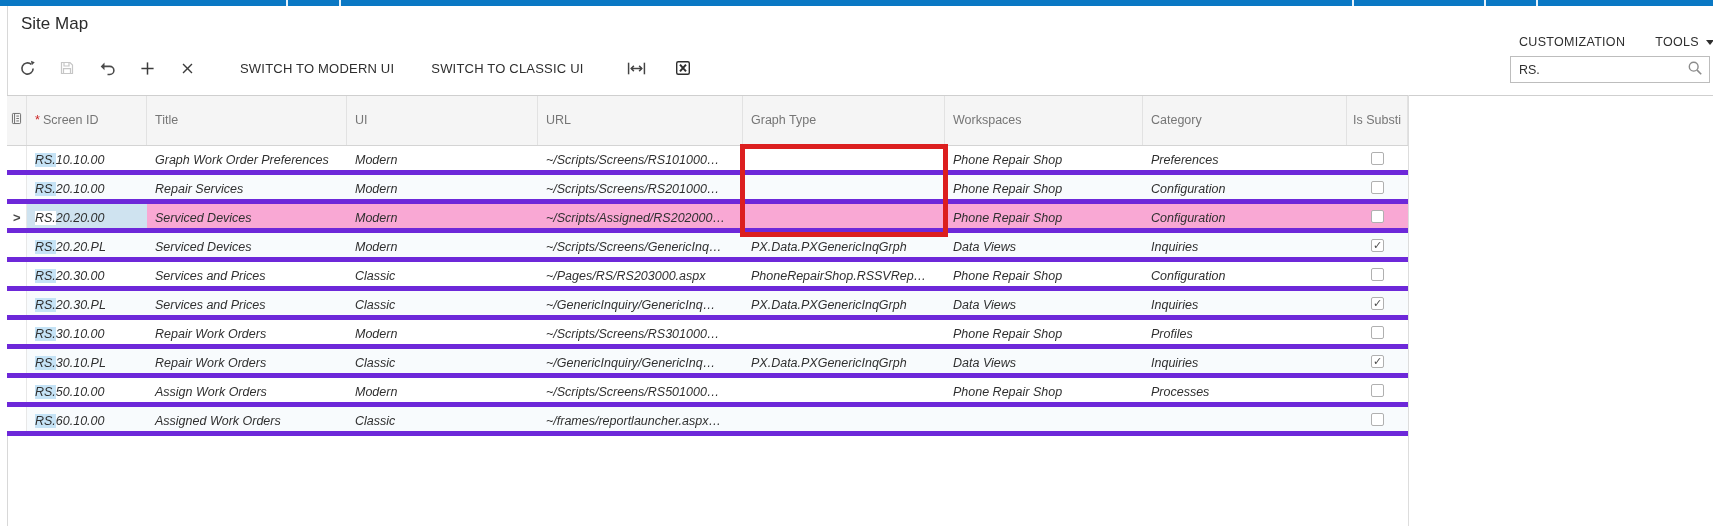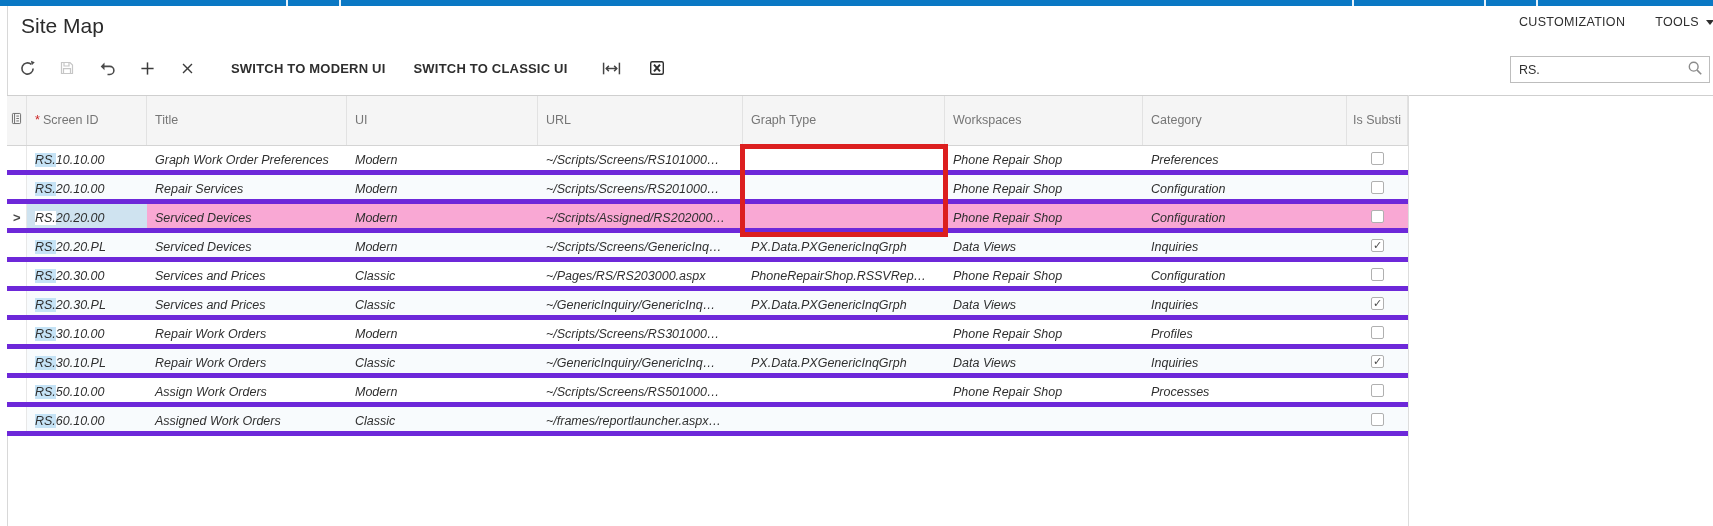--- a/index.html
+++ b/index.html
@@ -7,35 +7,35 @@
               font-family:"Liberation Sans","DejaVu Sans",sans-serif; color:#303030; }
 
   
   .topbar { position:absolute; left:0; top:0; width:1713px; height:6px; background:#0a78c4; }
   .topbar .seg-div { position:absolute; top:0; width:2px; height:6px; background:#e8f2fa; }
 
   .left-edge  { position:absolute; left:7px; top:6px; width:1px; height:520px; background:#d8d8d8; }
   .grid-right-edge { position:absolute; left:1408px; top:95px; width:1px; height:431px; background:#ddd; }
   .grid-top-line { position:absolute; left:7px; top:95px; width:1706px; height:1px; background:#cfcfcf; }
 
-  .page-title { position:absolute; left:21px; top:14px; font-size:21px; color:#2b2b2b; }
+  .page-title { position:absolute; left:21px; top:14px; font-size:17px; color:#2b2b2b; }
 
   .top-links { position:absolute; left:1519px; top:15px; display:flex; align-items:center; gap:30px;
                font-size:12.5px; color:#2e2e2e; letter-spacing:.3px; }
-  .top-links .link { cursor:pointer; display:flex; align-items:center; }
+  .top-links .link { cursor:pointer; display:flex; align-items:center;margin-top:20px; }
   .caret { width:0; height:0; border-left:4px solid transparent; border-right:4px solid transparent;
            border-top:5px solid #2e2e2e; margin-left:7px; display:inline-block; }
 
   
   .toolbar { position:absolute; left:7px; top:50px; height:36px; display:flex; align-items:center; }
   .tbtn { width:32px; height:32px; display:flex; align-items:center; justify-content:center; cursor:pointer; }
   .tbtn svg { display:block; }
   .tbtn.disabled { cursor:default; }
   .tb-label { font-size:13px; color:#2e2e2e; letter-spacing:.2px; cursor:pointer; white-space:nowrap; }
-  .ml24 { margin-left:28px;font-weight:bold; } .ml14 { margin-left:14px; } .ml8 { margin-left:8px; } .ml4 { margin-left:4px; }
+  .ml24 { margin-left:37px; } .ml14 { margin-left:14px; } .ml8 { margin-left:8px; } .ml4 { margin-left:4px; }
 
   .searchbox { position:absolute; left:1510px; top:56px; width:200px; height:27px;
                border:1px solid #bdbdbd; background:#fff; display:flex; align-items:center; }
   .searchbox input { border:0; outline:0; flex:1; height:100%; padding:0 6px 0 8px; font-size:12.5px;
                      font-family:inherit; color:#303030; background:transparent; }
   .searchbox .mag { margin-right:6px; }
 
   
   .grid { position:absolute; left:7px; top:96px; width:1401px; }
   .grid-head, .grid-row { display:grid; grid-template-columns:20px 120px 200px 191px 205px 202px 198px 204px 61px; }

